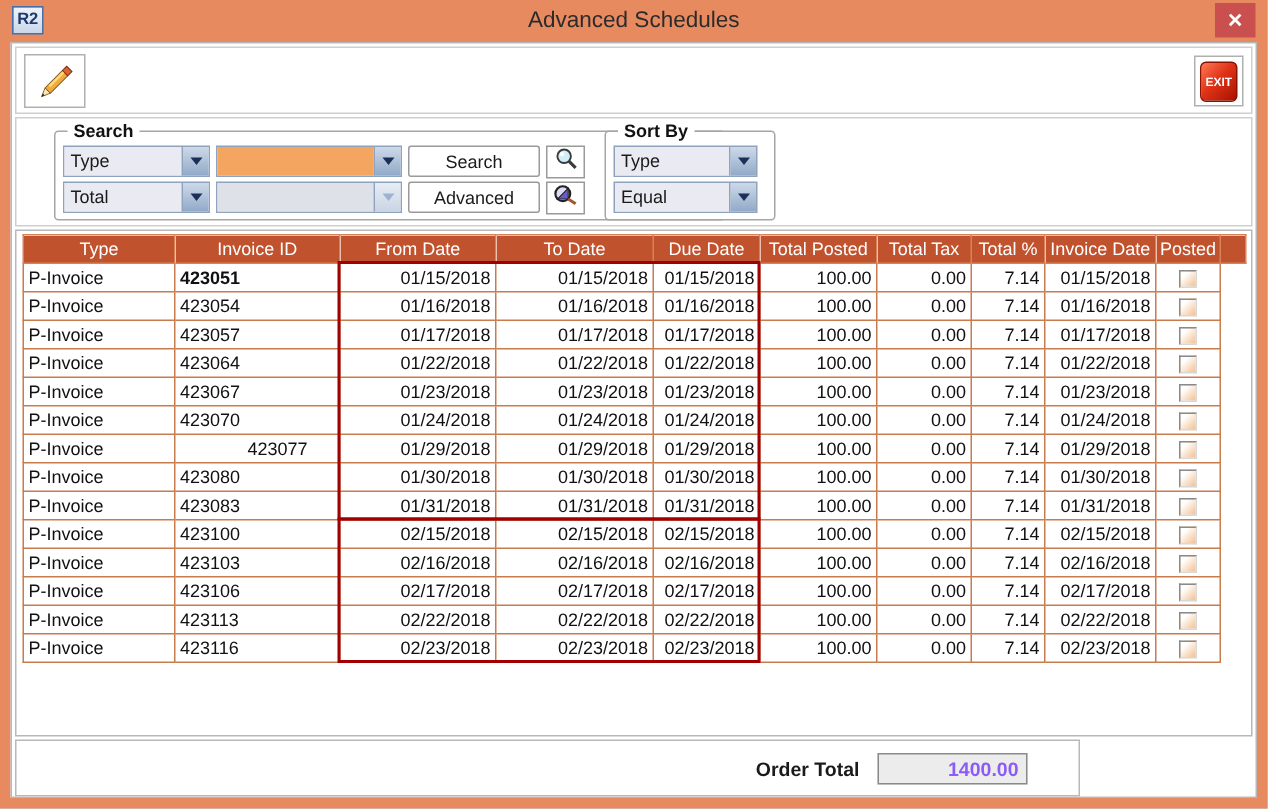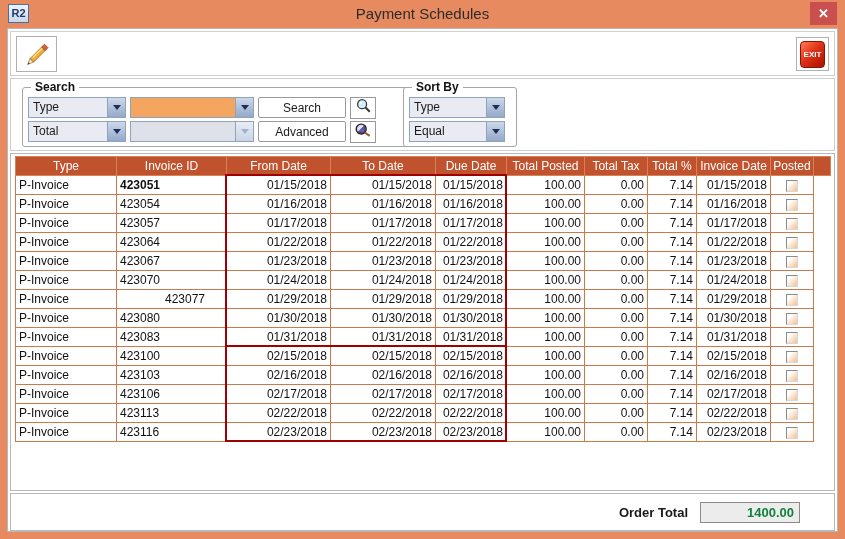--- a/index.html
+++ b/index.html
@@ -55,21 +55,21 @@
 
   
   .filter-panel { left:2px; top:49px; width:825px; height:73px; }
   .groupbox {
     position:absolute; border:1px solid #a6a6a6; border-radius:3px; background:#fff;
   }
   .groupbox-label {
     position:absolute; top:-8px; left:8px; background:#fff; padding:0 4px;
     font-size:12px; font-weight:bold; color:#111;
   }
-  .search-group { left:11px; top:8px; width:448px; height:60px; }
+  .search-group { left:25px; top:8px; width:448px; height:60px; }
   .sort-group  { left:392px; top:8px; width:114px; height:60px; }
 
   .grp-row { position:absolute; left:5px; display:flex; gap:4px; height:21px; }
   .row1 { top:9px; } .row2 { top:33px; }
 
   .combo { display:flex; height:21px; border:1px solid #8fa3bd; background:#fff; }
   .combo-field {
     flex:1; font-size:12px; color:#1a1a1a; padding:0 4px; line-height:19px;
     background:#e9eaf2; overflow:hidden; white-space:nowrap;
   }
@@ -120,39 +120,39 @@
     border-top:1px solid #8a8a8a; border-left:1px solid #8a8a8a;
     border-right:1px solid #d8d8d8; border-bottom:1px solid #d8d8d8;
     background:linear-gradient(135deg,#ffffff 25%,#f2c091);
   }
   .hl-rect {
     position:absolute; border:2px solid var(--highlight,#a00000); pointer-events:none;
   }
 
   
   .footer-panel {
-    left:2px; top:464px; width:825px; height:38px; border:1px solid #b8b8b8;
+    left:2px; top:464px; width:710px; height:38px; border:1px solid #b8b8b8;
     display:flex; align-items:center; justify-content:flex-end; gap:12px; padding-right:34px;
     position:absolute; background:#fff;
   }
   .footer-label { font-size:13px; font-weight:bold; color:#1a1a1a; }
   .footer-field {
     width:100px; height:21px; background:#ececec; border:1px solid #8a8a8a;
-    font-size:13px; font-weight:bold; color:#15803d; text-align:right;
+    font-size:13px; font-weight:bold; color:#8b5cf6; text-align:right;
     line-height:19px; padding-right:5px;
   }
 </style>
 </head>
 <body>
 
 <div class="window">
 
   <div class="titlebar">
     <div class="app-icon">R2</div>
-    <div class="win-title">Payment Schedules</div>
+    <div class="win-title">Advanced Schedules</div>
     <div class="close-btn">✕</div>
   </div>
 
   <div class="client">
 
     <div class="panel toolbar">
       <div class="edit-btn" title="Edit">
         <span>
           <svg width="30" height="28" viewBox="0 0 24 24">
             <polygon points="6,16 16,6 19,9 9,19" fill="#f3a93c" stroke="#7a5a14" stroke-width="0.6"></polygon>

